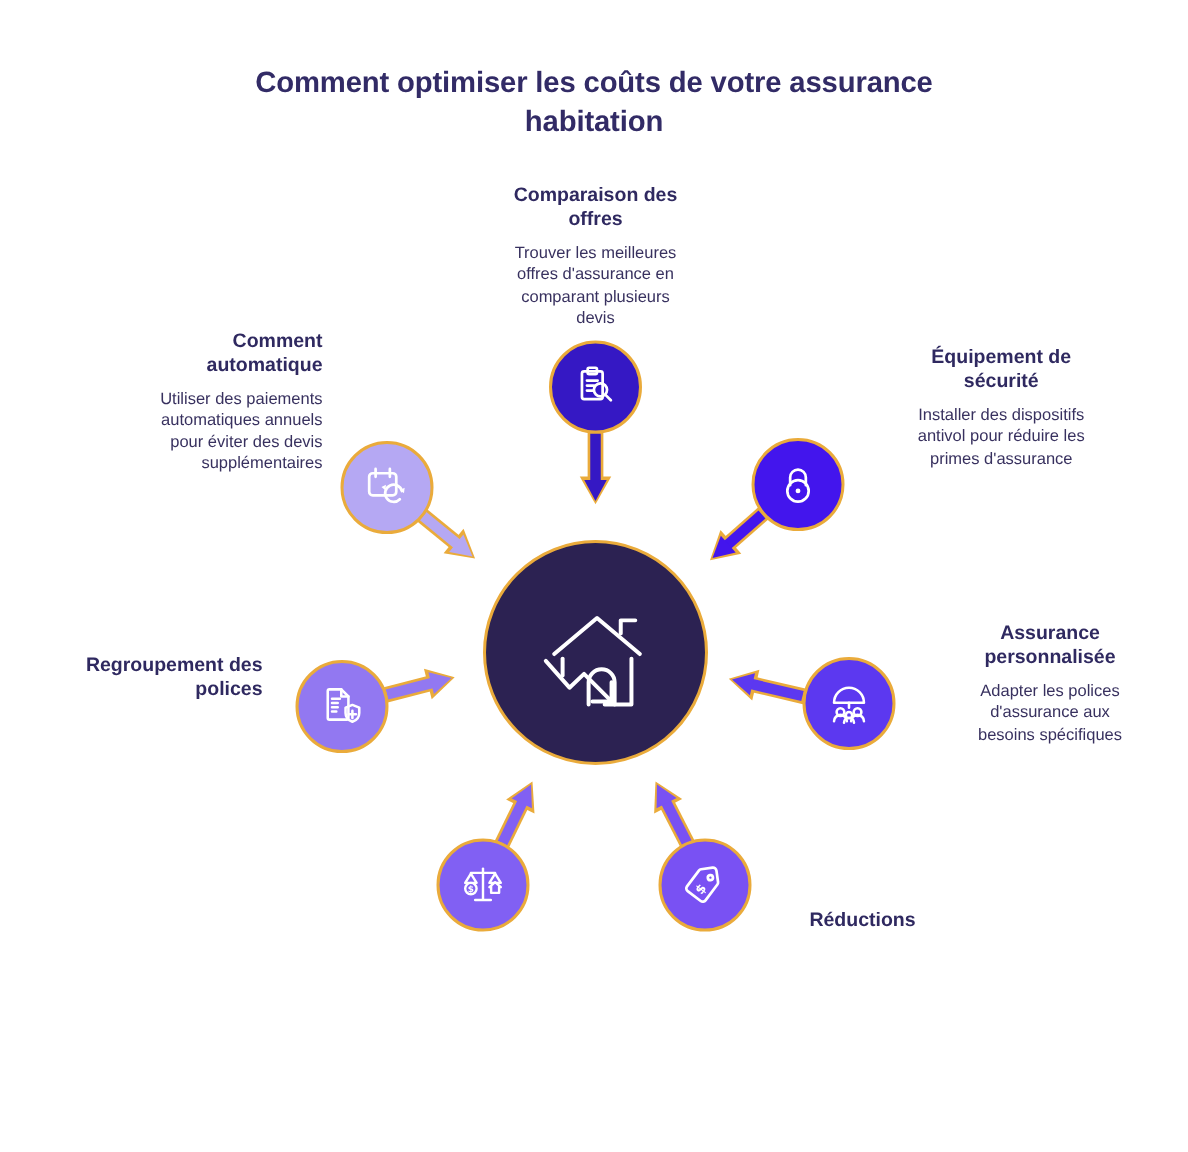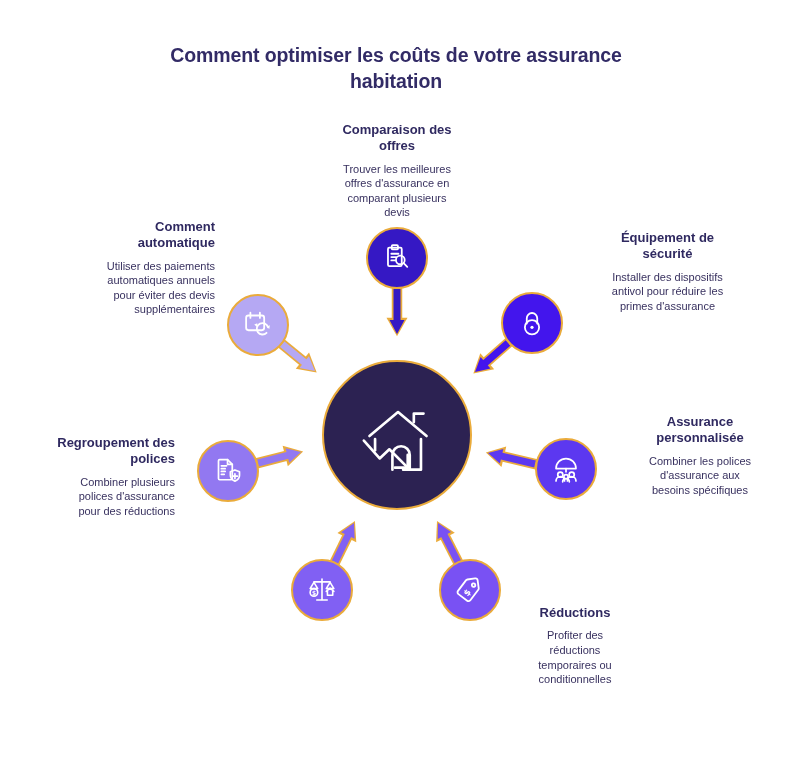--- a/index.html
+++ b/index.html
@@ -175,42 +175,35 @@
     <h3>Équipement de
 sécurité</h3>
     <p>Installer des dispositifs
 antivol pour réduire les
 primes d'assurance</p>
   </div>
 
   <div class="node-text ta-l" style="left:625px;top:414px;width:150px;">
     <h3>Assurance
 personnalisée</h3>
-    <p>Combiner les polices
+    <p>Adapter les polices
 d'assurance aux
 besoins spécifiques</p>
   </div>
 
   <div class="node-text ta-l" style="left:505px;top:605px;width:140px;">
     <h3>Réductions</h3>
-    <p>Profiter des
-réductions
-temporaires ou
-conditionnelles</p>
   </div>
 
   <div class="node-text ta-r" style="left:108px;top:616px;width:180px;">
   </div>
 
   <div class="node-text ta-r" style="left:15px;top:435px;width:160px;">
     <h3>Regroupement des
 polices</h3>
-    <p>Combiner plusieurs
-polices d'assurance
-pour des réductions</p>
   </div>
 
   <div class="node-text ta-r" style="left:35px;top:219px;width:180px;">
     <h3>Comment
 automatique</h3>
     <p>Utiliser des paiements
 automatiques annuels
 pour éviter des devis
 supplémentaires</p>
   </div>

